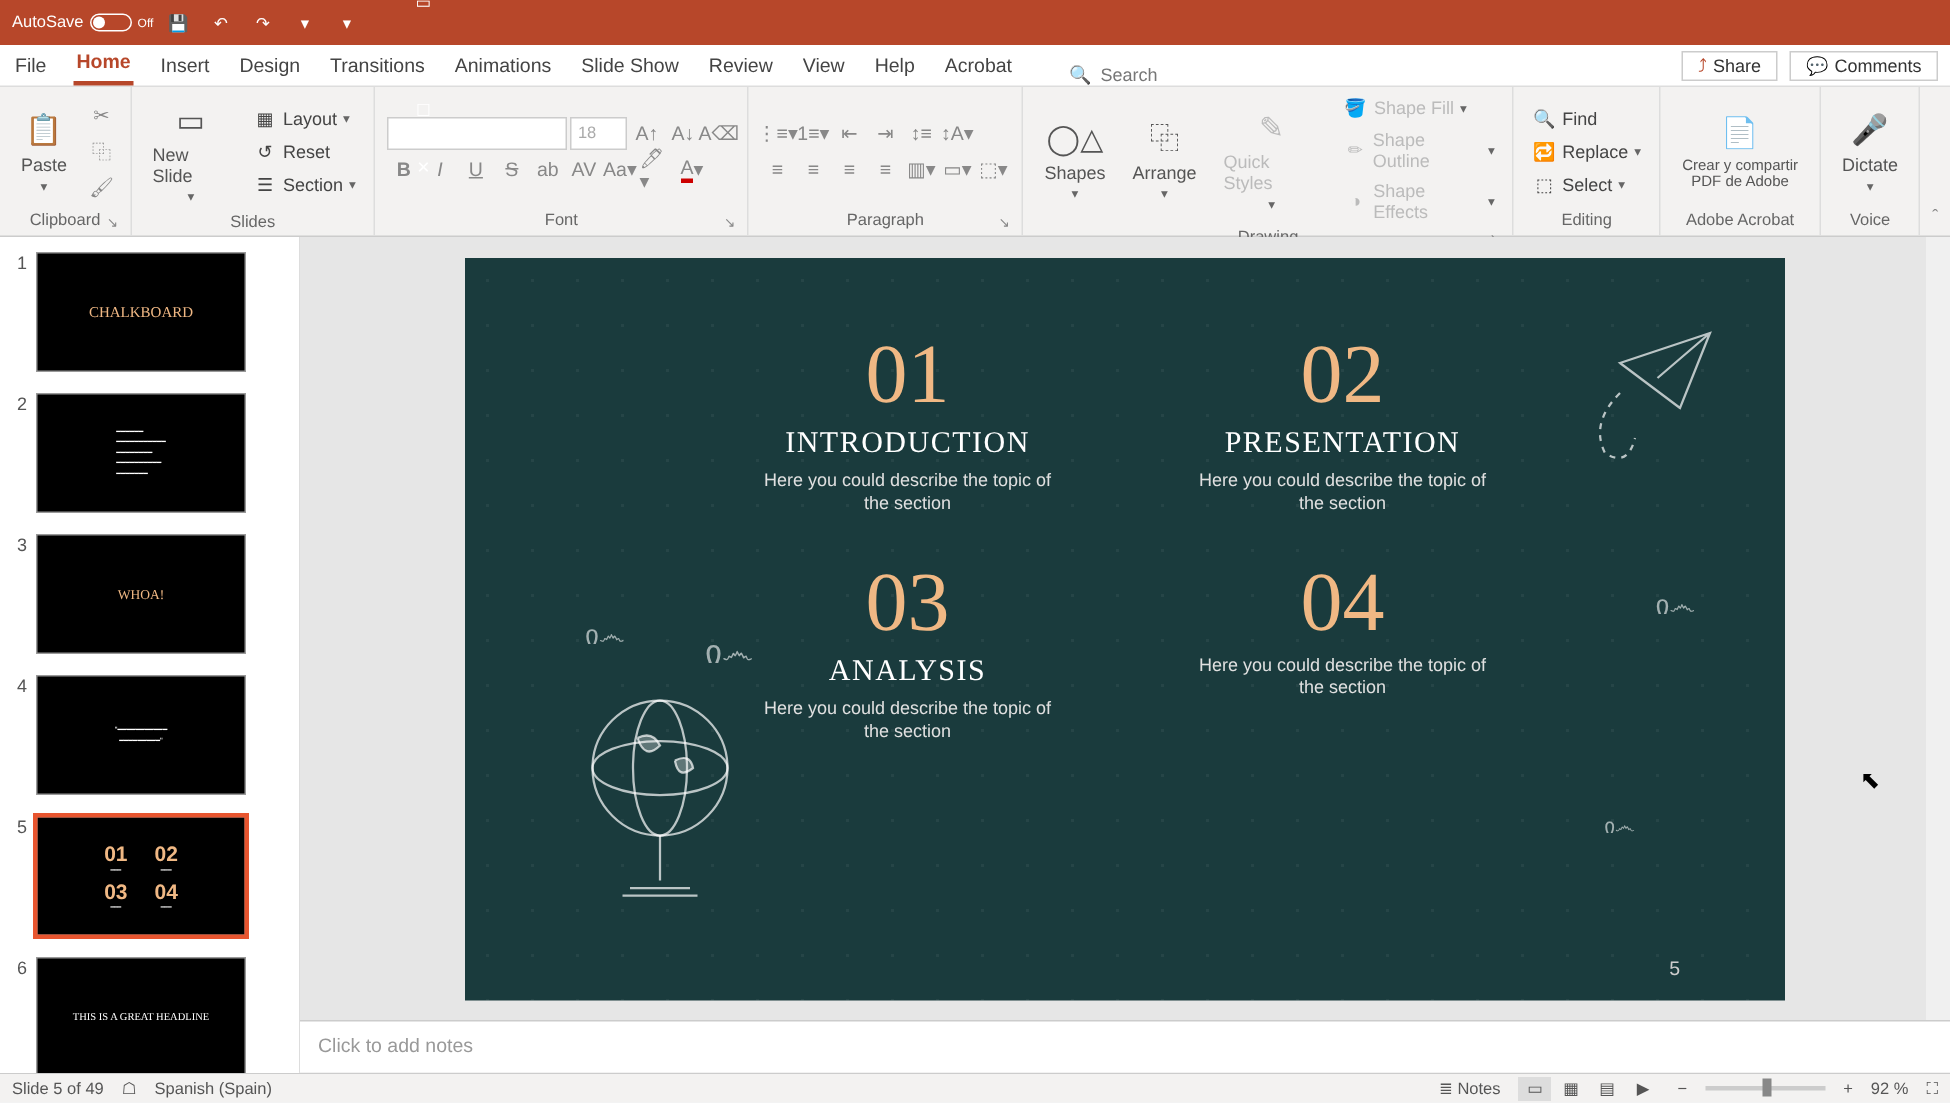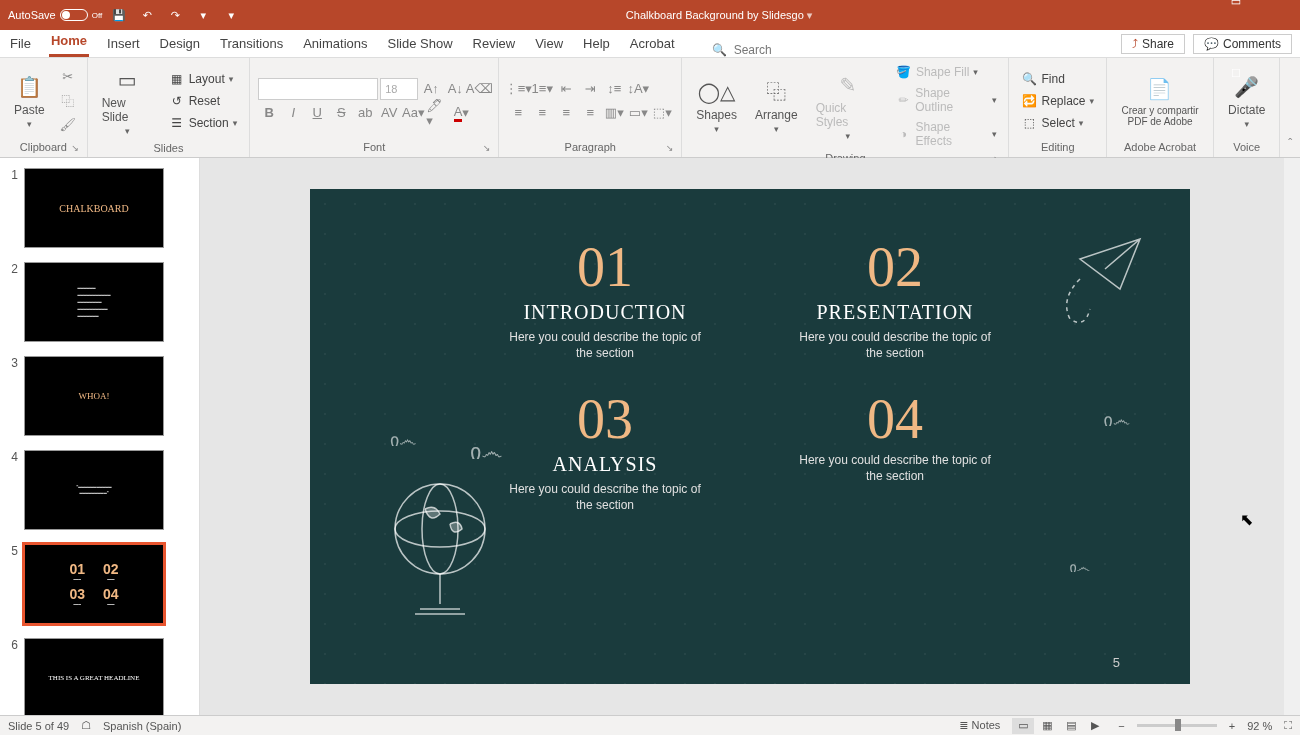--- a/index.html
+++ b/index.html
@@ -89,23 +89,20 @@
     <div class="autosave">
       <span>AutoSave</span>
       <span class="toggle"></span>
       <span style="font-size:8px">Off</span>
     </div>
     <div class="qat-btn">💾</div>
     <div class="qat-btn">↶</div>
     <div class="qat-btn">↷</div>
     <div class="qat-btn">▾</div>
     <div class="qat-btn">▾</div>
-  </div>
-  <div class="center">
-    <span>Chalkboard Background by Slidesgo</span> <span style="opacity:.7">▾</span>
   </div>
   <div class="right">
     <div class="redblock"></div>
     <div class="user-badge">CM</div>
     <div class="qat-btn">⚟</div>
     <div class="qat-btn">▭</div>
     <div class="win-btn">—</div>
     <div class="win-btn">☐</div>
     <div class="win-btn">✕</div>
   </div>
@@ -424,20 +421,21 @@
               <path d="M45 40 Q55 35 60 45 Q50 55 45 40 M70 55 Q80 50 82 60 Q72 68 70 55" fill="rgba(255,255,255,.3)"></path>
             </g>
           </svg>
         <div class="doodle" style="left:80px;top:240px;font-size:18px">ი෴</div>
         <div class="doodle" style="left:160px;top:250px;font-size:22px">ი෴</div>
         <div class="doodle" style="right:60px;top:220px;font-size:18px">ი෴</div>
         <div class="doodle" style="right:100px;top:370px;font-size:14px">ი෴</div>
       </div>
       <div class="vscroll"></div>
     </div>
+    <div class="notes">Click to add notes</div>
   </div>
 </div>
 
 <div class="statusbar">
   <span>Slide 5 of 49</span>
   <span>☖</span>
   <span>Spanish (Spain)</span>
   <div class="spacer"></div>
   <span>≣ <span>Notes</span></span>
   <div class="view-btns">

